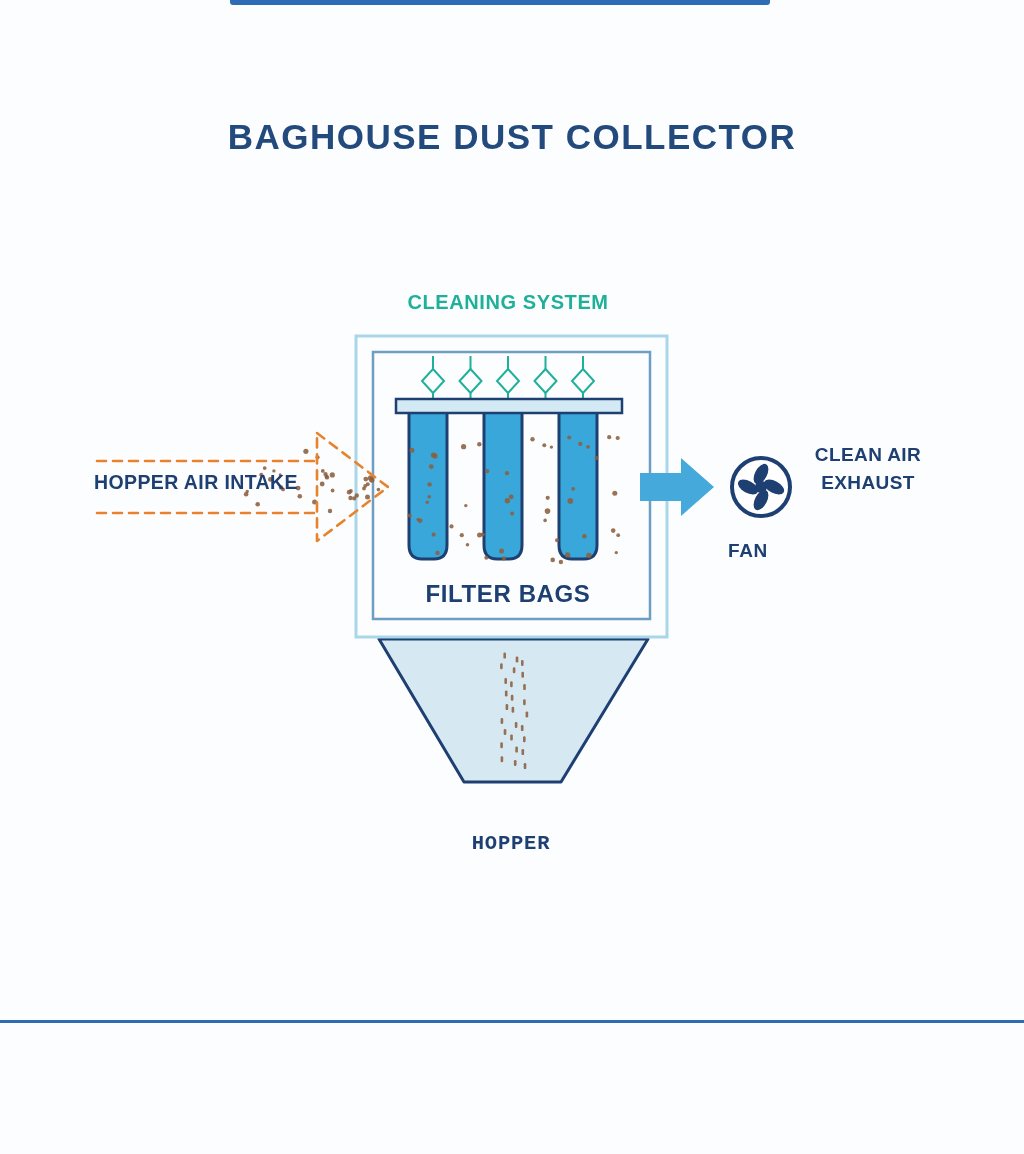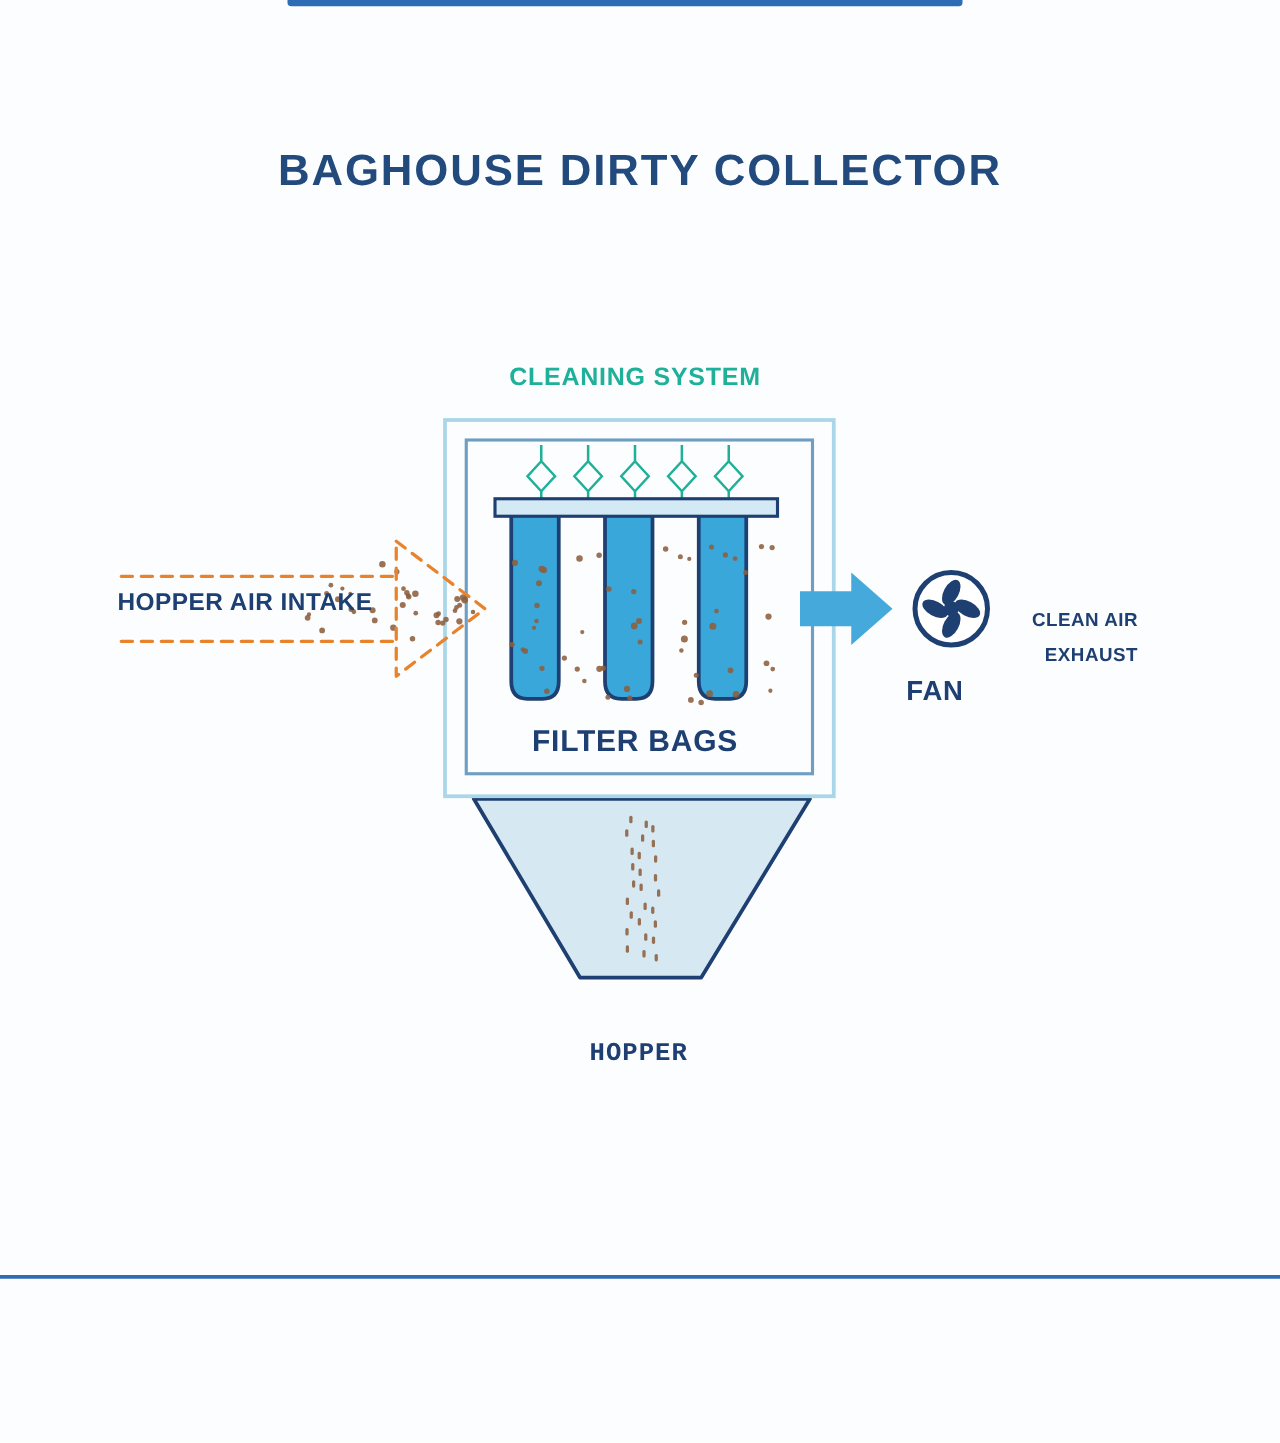--- a/index.html
+++ b/index.html
@@ -55,22 +55,22 @@
   .lbl{
     position:absolute;
     font-weight:bold;
     color:var(--navy);
     white-space:nowrap;
   }
   .lbl.centered{transform:translateX(-50%);text-align:center;}
   #cleaning-label{left:508px;top:291px;font-size:20px;color:var(--teal);letter-spacing:.6px;}
   #dirty-label{left:94px;top:471px;font-size:19.5px;letter-spacing:.4px;}
   #filterbags-label{left:508px;top:580px;font-size:24px;letter-spacing:.6px;}
-  #fan-label{left:748px;top:540px;font-size:22px;letter-spacing:.6px;}
-  #cleanair-label{left:868px;top:483px;font-size:15px;line-height:28px;letter-spacing:.4px;text-align:right;}
+  #fan-label{left:748px;top:540px;font-size:19px;letter-spacing:.6px;}
+  #cleanair-label{left:868px;top:441px;font-size:19px;line-height:28px;letter-spacing:.4px;}
   #hopper-label{left:511px;top:832px;font-size:20.5px;letter-spacing:.8px;font-family:Liberation Mono, monospace;}
 
   svg.diagram{position:absolute;left:0;top:0;}
   .outer-box{fill:none;stroke:var(--light-box);stroke-width:3;}
   .inner-box{fill:none;stroke:var(--inner-box);stroke-width:2.5;}
   .valve{stroke:var(--teal);stroke-width:2;fill:none;}
   .sheet{fill:var(--sheet-fill);stroke:var(--navy);stroke-width:2.5;}
   .bag{fill:var(--bag-fill);stroke:var(--navy);stroke-width:3;stroke-linejoin:round;}
   .dash-arrow{fill:none;stroke:var(--orange);stroke-width:2.6;stroke-dasharray:9 7;stroke-linecap:round;stroke-linejoin:round;}
   .solid-arrow{fill:var(--arrow-blue);}
@@ -80,21 +80,21 @@
   #dust-layer circle,#dust-layer rect{fill:var(--dust);opacity:.88;}
 </style>
 </head>
 <body>
 
 <div class="canvas">
 
   <div class="top-bar"></div>
 
   <div class="title-block">
-    <div>BAGHOUSE DIRTY COLLECTOR</div>
+    <div>BAGHOUSE DUST COLLECTOR</div>
   </div>
 
   <svg class="diagram" width="1024" height="1154" viewBox="0 0 1024 1154">
 
     <polygon class="hopper" points="379,639 648,639 561,782 464,782"></polygon>
 
     <rect class="outer-box" x="356" y="336" width="311" height="301"></rect>
     <rect class="inner-box" x="373" y="352" width="277" height="267"></rect>
 
     <g>

